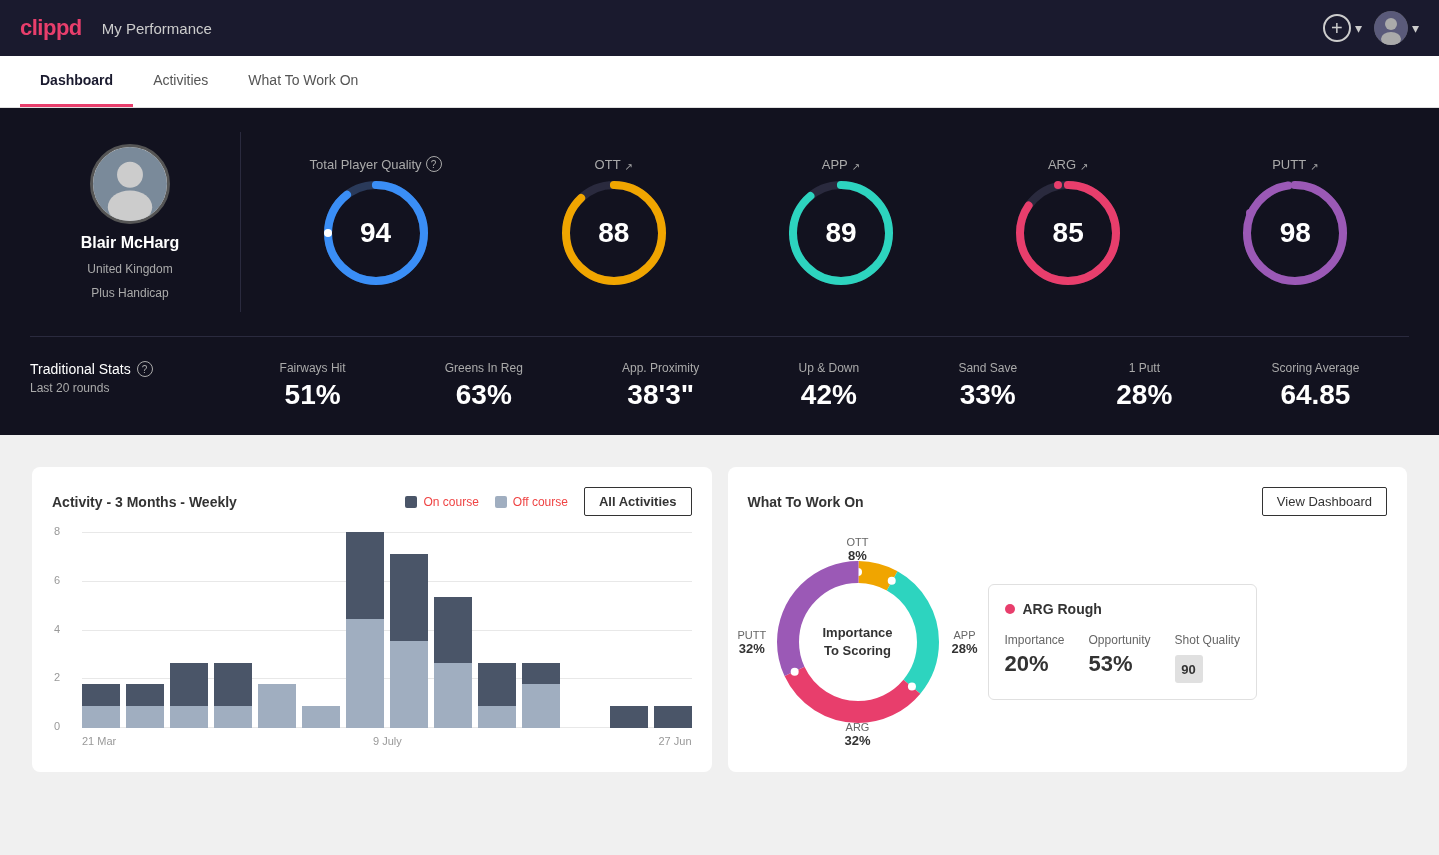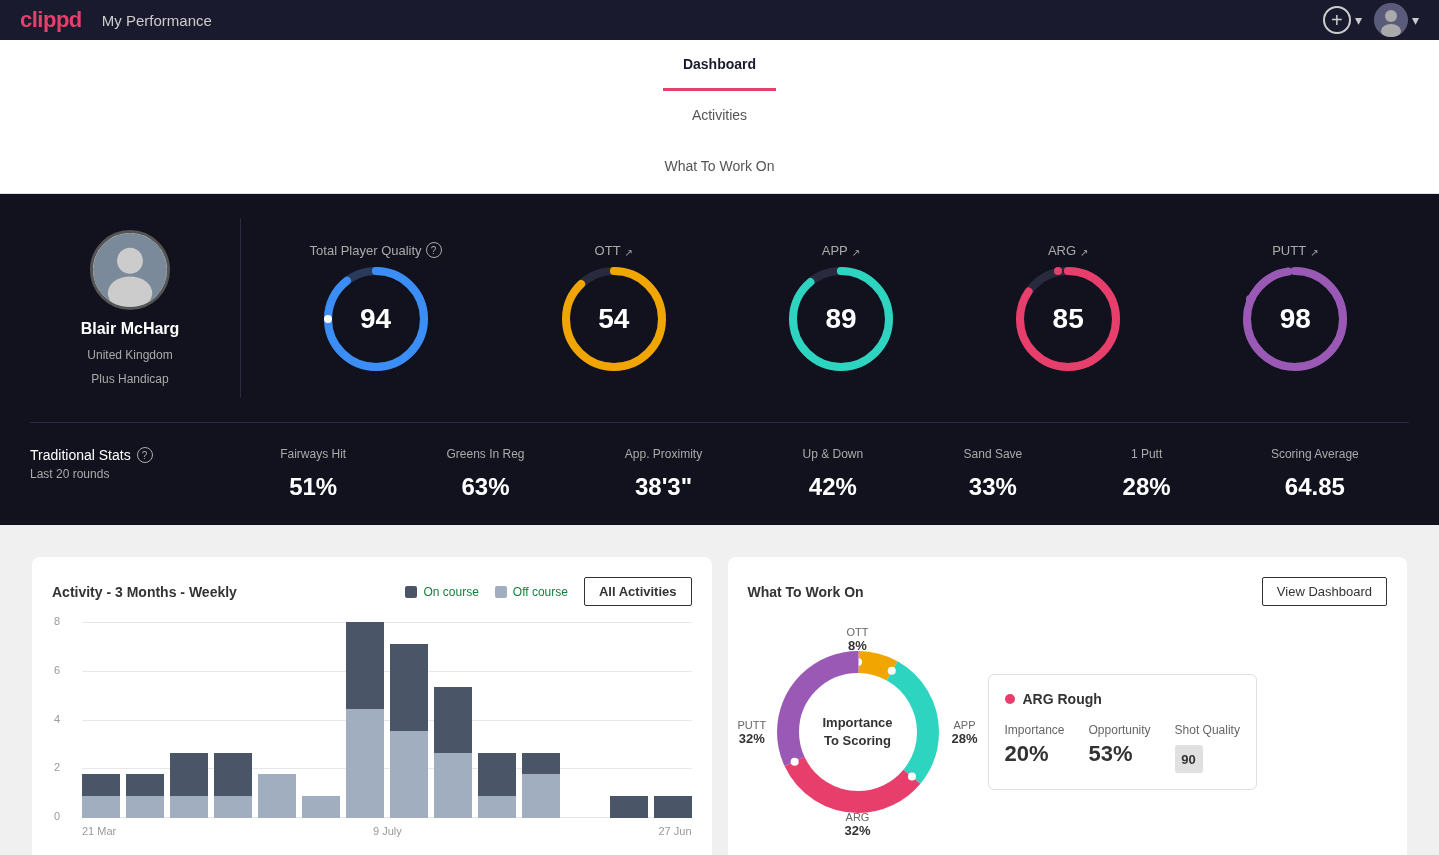--- a/index.html
+++ b/index.html
@@ -5,45 +5,44 @@
     * { box-sizing: border-box; margin: 0; padding: 0; }
     body { font-family: -apple-system, BlinkMacSystemFont, 'Segoe UI', sans-serif; background: #f0f0f0; color: #fff; }
 
     
     .header {
       background: #1a1a2e;
       display: flex;
       align-items: center;
       justify-content: space-between;
       padding: 0 20px;
-      height: 40px;
+      height: 56px;
     }
     .logo { display: flex; align-items: center; gap: 8px; }
     .logo-text { color: #e83e6c; font-size: 22px; font-weight: bold; letter-spacing: -0.5px; }
     .header-title { color: #ccc; font-size: 15px; margin-left: 20px; }
     .header-left { display: flex; align-items: center; }
     .header-right { display: flex; align-items: center; gap: 12px; }
     .header-btn {
       background: none; border: none; color: #ccc; cursor: pointer;
       display: flex; align-items: center; gap: 4px; font-size: 14px;
     }
     .avatar-circle {
       width: 34px; height: 34px; border-radius: 50%;
       background: #555; display: flex; align-items: center; justify-content: center;
       color: #fff; font-size: 13px; overflow: hidden;
     }
 
     
     .nav-tabs {
       background: #fff;
       display: flex;
-      align-items: center;
+      align-items: flex-start;
       border-bottom: 1px solid #e0e0e0;
       padding: 0 20px;
-      flex-direction: column;
     }
     .nav-tab {
       padding: 16px 20px;
       font-size: 14px;
       color: #555;
       cursor: pointer;
       border-bottom: 3px solid transparent;
       text-decoration: none;
     }
     .nav-tab.active {
@@ -144,21 +143,21 @@
       flex: 1;
       justify-content: space-around;
     }
     .trad-stat-item {
       display: flex;
       flex-direction: column;
       align-items: center;
       gap: 4px;
     }
     .trad-stat-name { font-size: 12px; color: #aaa; }
-    .trad-stat-value { font-size: 24px; font-weight: 600; color: #fff; margin-top: 8px; }
+    .trad-stat-value { font-size: 28px; font-weight: 600; color: #fff; }
 
     
     .bottom-panels {
       display: flex;
       gap: 16px;
       padding: 32px;
       background: #f0f0f0;
       min-height: 340px;
     }
     .panel {
@@ -170,21 +169,21 @@
     }
 
     
     .activity-header {
       display: flex;
       align-items: center;
       justify-content: space-between;
       margin-bottom: 16px;
     }
     .activity-title { font-size: 14px; font-weight: 600; color: #333; }
-    .legend { display: flex; align-items: center; gap: 16px; font-size: 12px; color: #15803d; }
+    .legend { display: flex; align-items: center; gap: 16px; font-size: 12px; color: #ef4444; }
     .legend-item { display: flex; align-items: center; gap: 6px; }
     .legend-dot { width: 12px; height: 12px; border-radius: 2px; }
     .all-activities-btn {
       border: 1px solid #333;
       background: #fff;
       color: #333;
       padding: 6px 14px;
       font-size: 13px;
       cursor: pointer;
       border-radius: 2px;
@@ -414,21 +413,21 @@
       <div class="quality-metric">
         <div class="quality-metric-label">
           <span>OTT</span>
           <span class="arrow-icon">↗</span>
         </div>
         <div class="circle-container">
           <svg width="110" height="110" viewBox="0 0 110 110">
             <circle cx="55" cy="55" r="48" fill="none" stroke="#2a2a3e" stroke-width="8"></circle>
             <circle cx="55" cy="55" r="48" fill="none" stroke="#f0a500" stroke-width="8" stroke-dasharray="265 36" stroke-linecap="round"></circle>
           </svg>
-          <span class="circle-value">54</span>
+          <span class="circle-value">88</span>
         </div>
       </div>
 
       <div class="quality-metric">
         <div class="quality-metric-label">
           <span>APP</span>
           <span class="arrow-icon">↗</span>
         </div>
         <div class="circle-container">
           <svg width="110" height="110" viewBox="0 0 110 110">

